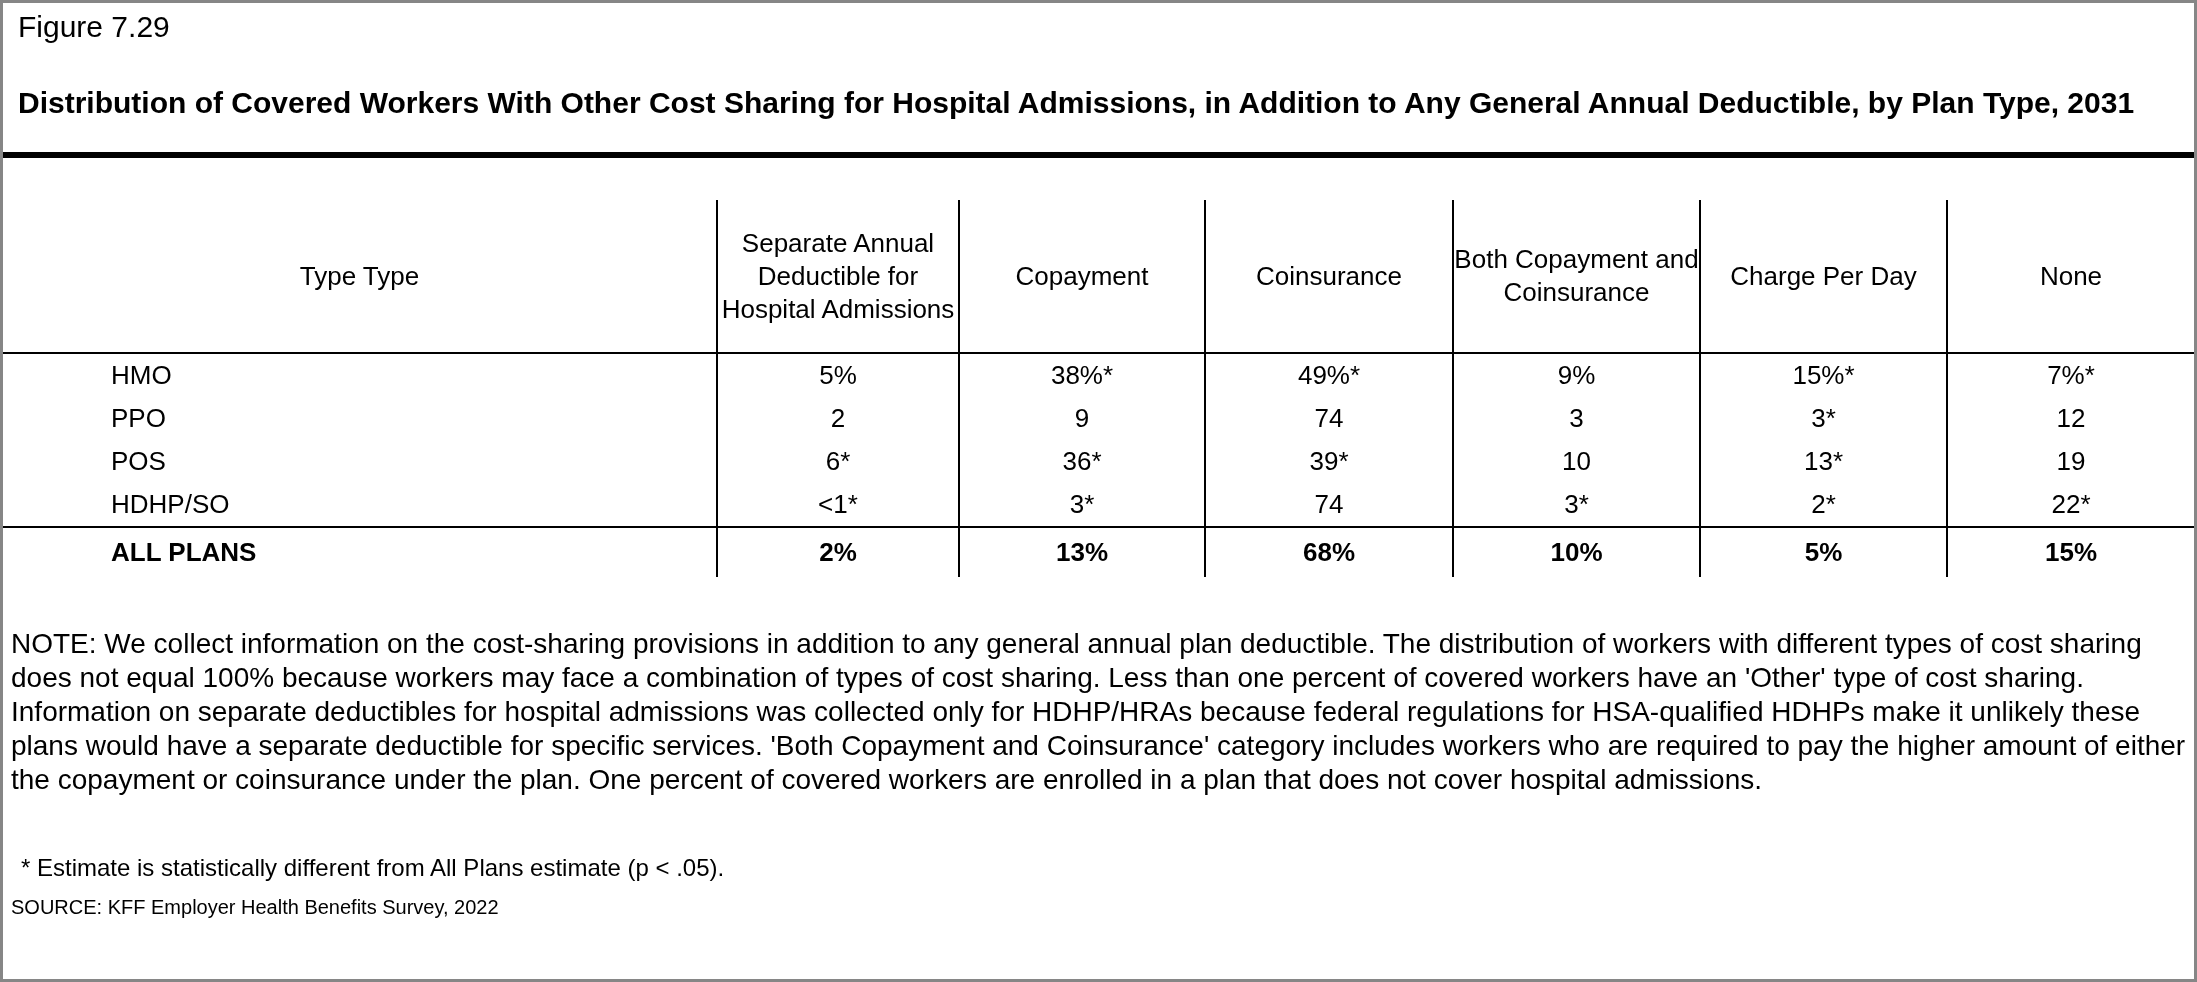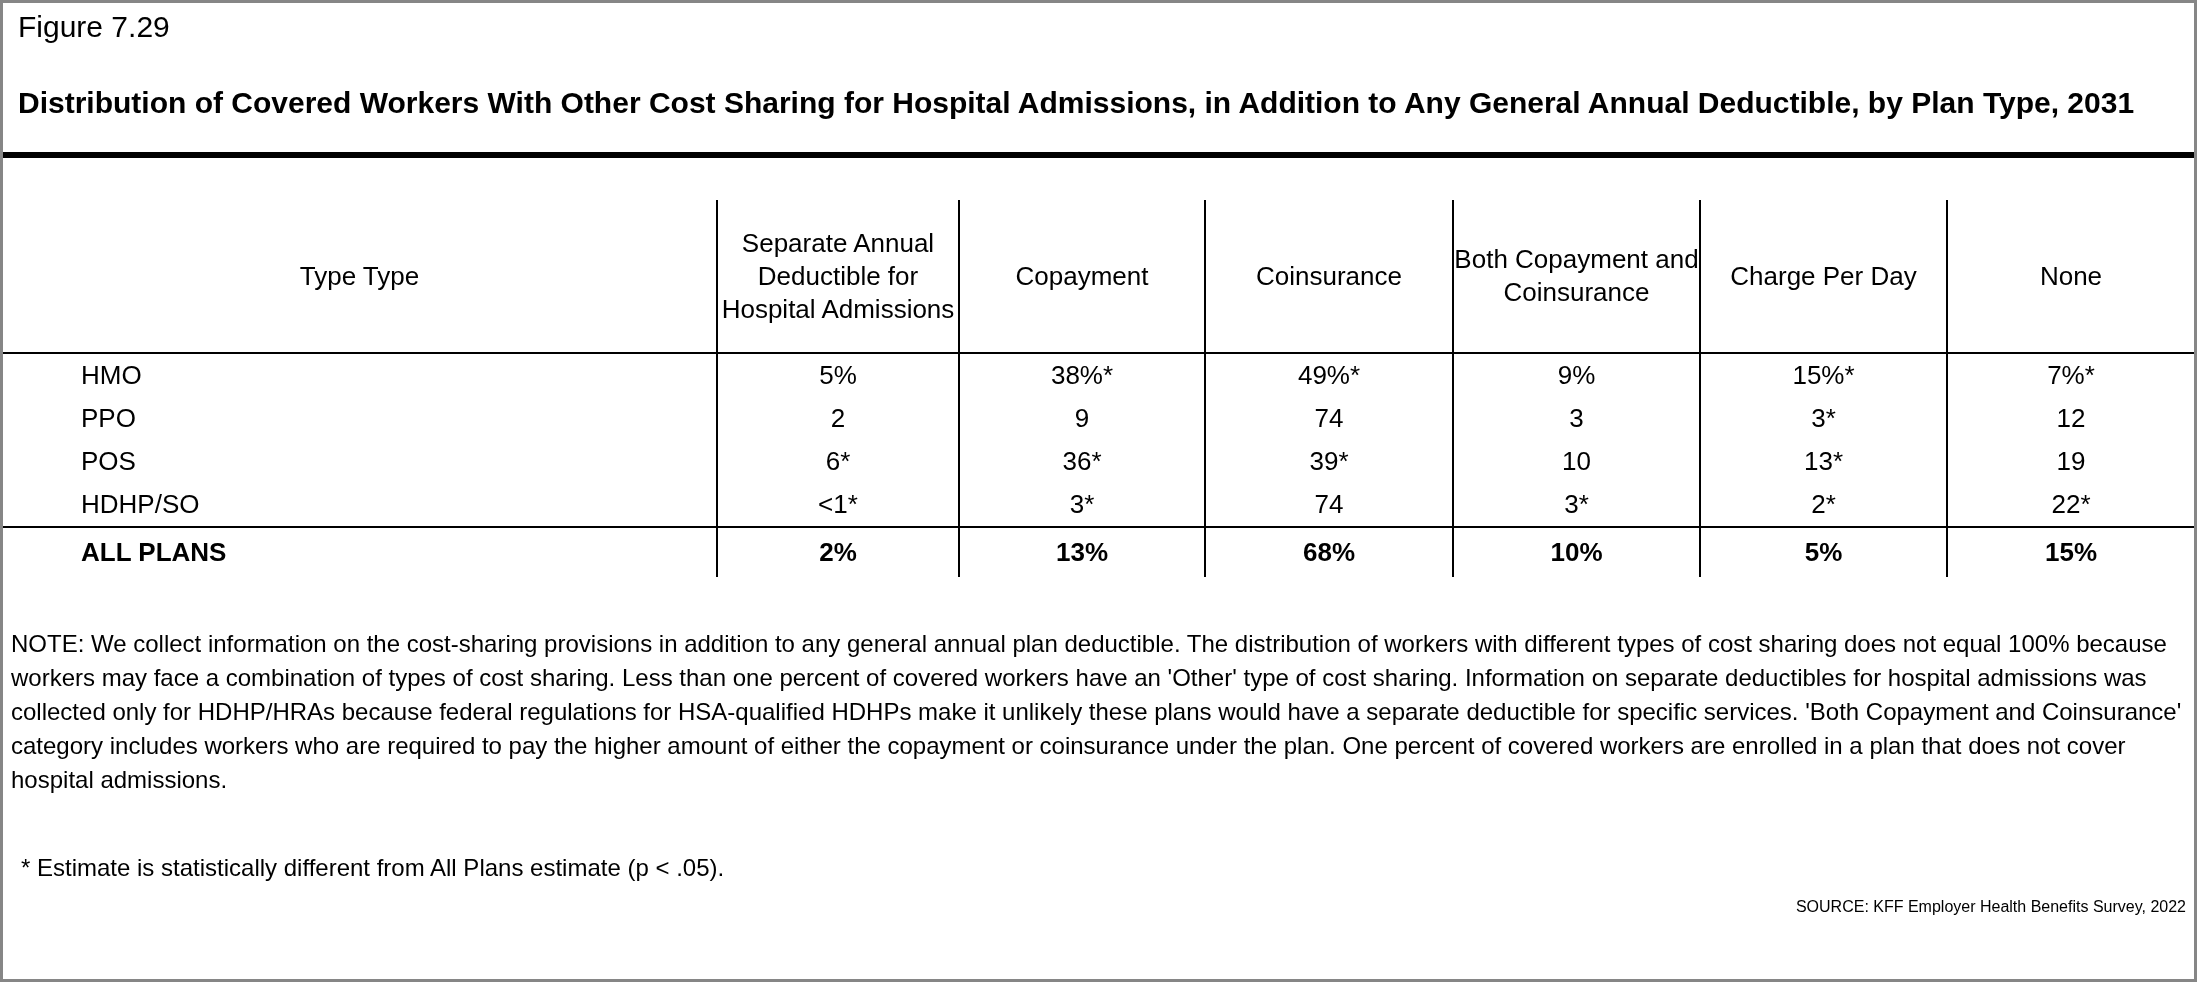--- a/index.html
+++ b/index.html
@@ -56,44 +56,43 @@
     padding-left: 6px;
     padding-right: 6px;
   }
   tbody td {
     height: 43px;
     vertical-align: middle;
     text-align: center;
   }
   tbody td.row-label {
     text-align: left;
-    padding-left: 78px;
+    padding-left: 108px;
   }
   tbody tr.total-row td {
     border-top: 2px solid #000000;
     font-weight: bold;
     height: 49px;
   }
   tbody tr.total-row td.row-label {
   }
   .note-text {
     margin: 50px 8px 2px 8px;
-    font-size: 24px;
+    font-size: 28px;
     line-height: 34px;
   }
   .footnote-text {
     margin: 54px 8px 0 18px;
     font-size: 24px;
     line-height: 34px;
   }
   .source-text {
     margin: 5px 8px 0 8px;
-    font-size: 16px;
+    font-size: 20px;
     line-height: 34px;
-    text-align: right;
   }
 </style>
 </head>
 <body>
 
 <div class="figure-label">Figure 7.29</div>
 
 <div class="figure-title">Distribution of Covered Workers With Other Cost Sharing for Hospital Admissions, in Addition to Any General Annual Deductible, by Plan Type, 2031</div>
 
 <div class="title-rule"></div>

